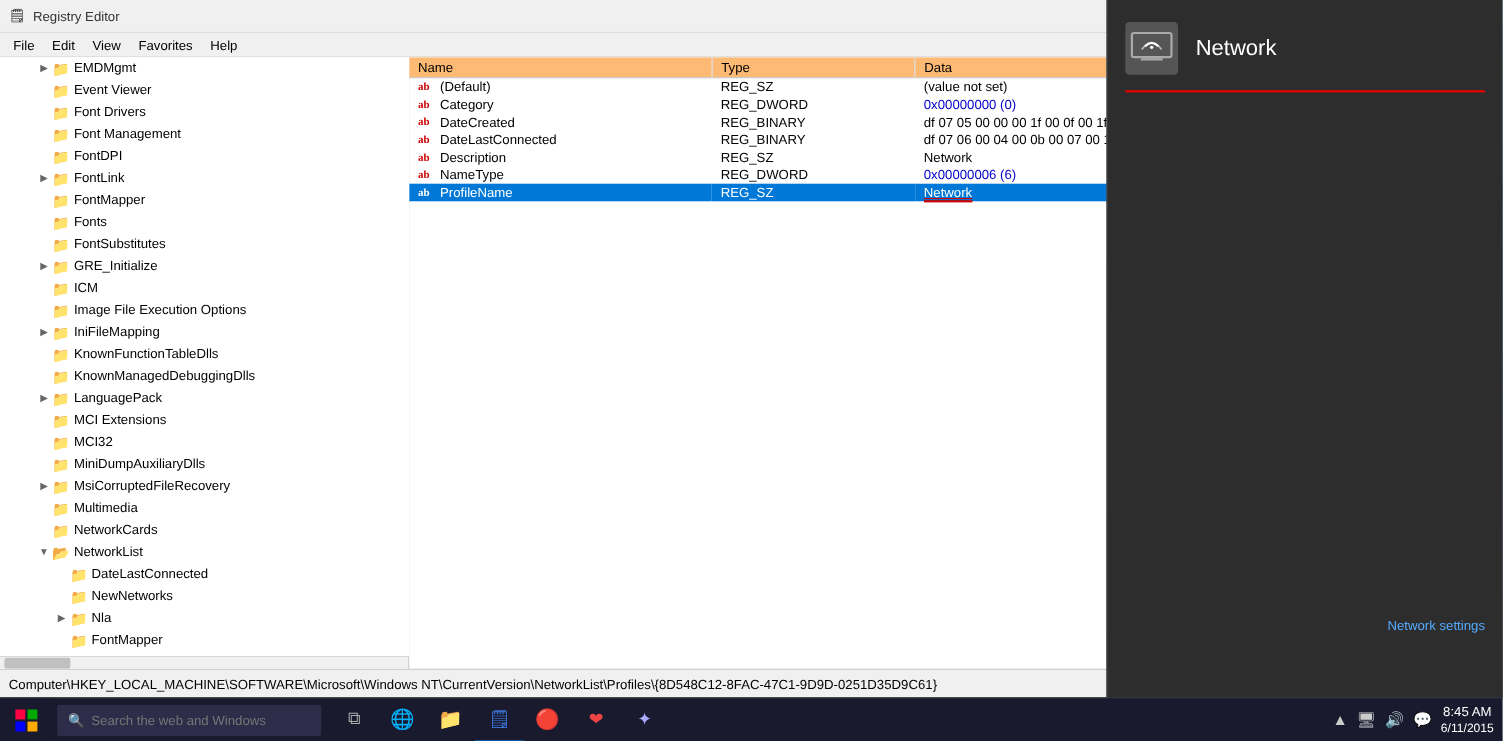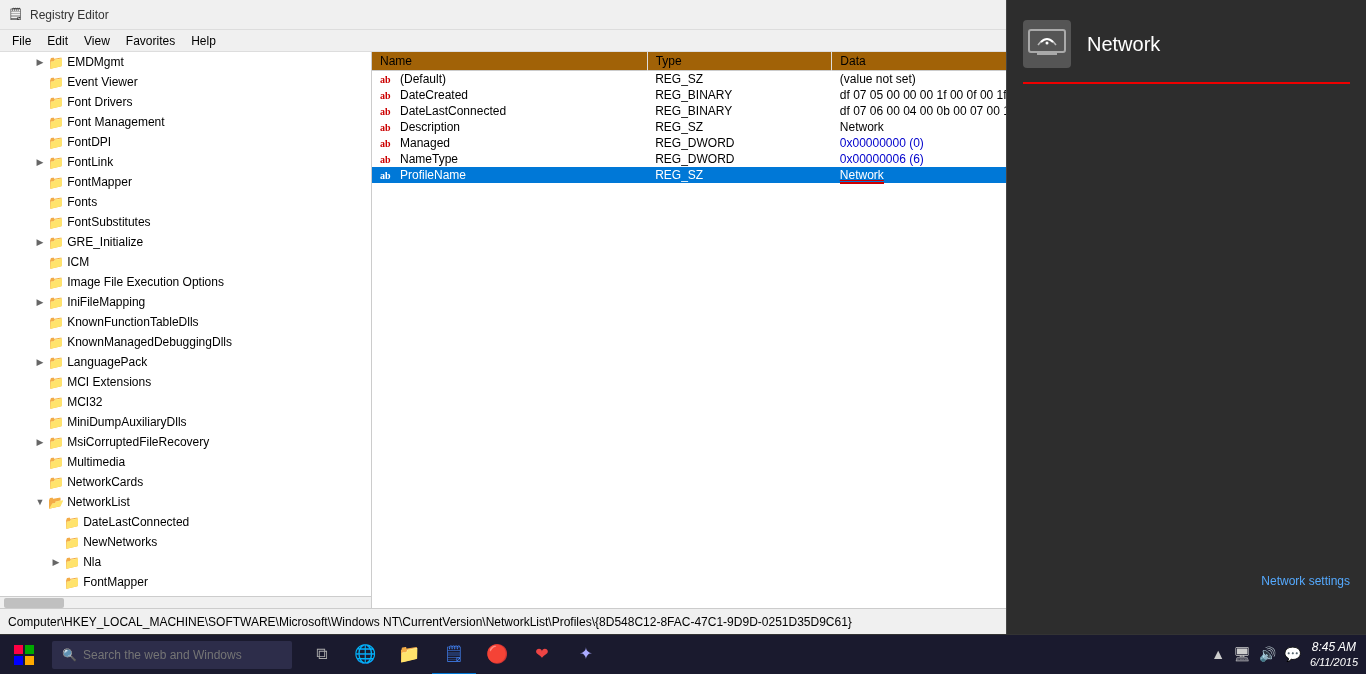--- a/index.html
+++ b/index.html
@@ -70,21 +70,21 @@
       flex: 1; overflow-y: auto; overflow-x: auto;
     }
     .values-table::-webkit-scrollbar { width: 12px; }
     .values-table::-webkit-scrollbar-track { background: #f0f0f0; }
     .values-table::-webkit-scrollbar-thumb { background: #c0c0c0; }
 
     table {
       width: 100%; border-collapse: collapse;
     }
     thead tr {
-      background: #a16207; border-bottom: 1px solid #ccc;
+      background: #fdba74; border-bottom: 1px solid #ccc;
     }
     th {
       text-align: left; padding: 2px 8px; font-weight: normal;
       font-size: 12px; border-right: 1px solid #ddd; cursor: pointer;
     }
     td {
       padding: 1px 8px; font-size: 12px; border-bottom: none;
       white-space: nowrap;
     }
     tr.row-selected td { background: #0078d7; color: white; }
@@ -141,21 +141,21 @@
       width: 44px; height: 40px; display: flex; align-items: center; justify-content: center;
       cursor: pointer; border-bottom: 2px solid transparent;
     }
     .taskbar-app.active { border-bottom: 2px solid #0078d7; }
 
     .taskbar-right {
       margin-left: auto; display: flex; align-items: center; padding: 0 8px;
       gap: 8px; color: #ccc; font-size: 11px;
     }
     .taskbar-icon { font-size: 14px; cursor: pointer; }
-    .time-block { text-align: center; line-height: 1.3; font-style: italic; }
+    .time-block { text-align: center; line-height: 1.3; }
 
     
     .network-popup {
       position: absolute; right: 0; top: 0; width: 360px;
       background: #2d2d2d; color: white;
       border-left: 1px solid #444; z-index: 100;
       height: 634px;
     }
     .network-popup-header {
       display: flex; align-items: center; padding: 20px 16px 10px;
@@ -166,21 +166,21 @@
       display: flex; align-items: center; justify-content: center;
       font-size: 28px; flex-shrink: 0;
     }
     .network-title-block { flex: 1; }
     .network-title { font-size: 20px; font-weight: 300; color: white; }
     .network-subtitle { font-size: 13px; color: #aaa; }
     .network-divider {
       height: 2px; background: #e00; margin: 4px 16px 0;
     }
     .network-settings-link {
-      position: absolute; bottom: 46px; right: 16px;
+      position: absolute; bottom: 58px; right: 16px;
       color: #5af; font-size: 12px; cursor: pointer; text-decoration: none;
     }
 
     .scrollbar-horizontal {
       height: 12px; background: #f0f0f0; border-top: 1px solid #ccc;
       display: flex; align-items: center;
     }
     .scrollbar-thumb-h {
       width: 60px; height: 10px; background: #c0c0c0; margin-left: 4px; border-radius: 2px;
     }
@@ -439,38 +439,38 @@
             <th>Data</th>
           </tr>
         </thead>
         <tbody>
           <tr>
             <td><span class="reg-icon" style="color:#c00;font-weight:bold;font-family:serif">ab</span>(Default)</td>
             <td>REG_SZ</td>
             <td>(value not set)</td>
           </tr>
           <tr>
+            <td><span class="reg-icon" style="color:#c00;font-weight:bold;font-family:serif">ab</span>Category</td>
+            <td>REG_DWORD</td>
+            <td class="data-blue" style="color:#0000cc">0x00000000 (0)</td>
+          </tr>
+          <tr>
             <td><span class="reg-icon" style="color:#c00;font-weight:bold;font-family:serif">ab</span>DateCreated</td>
             <td>REG_BINARY</td>
             <td>df 07 05 00 00 00 1f 00 0f 00 1f 00 1e 00 34 03</td>
           </tr>
           <tr>
             <td><span class="reg-icon" style="color:#c00;font-weight:bold;font-family:serif">ab</span>DateLastConnected</td>
             <td>REG_BINARY</td>
             <td>df 07 06 00 04 00 0b 00 07 00 18 00 2c 00 23 01</td>
           </tr>
           <tr>
             <td><span class="reg-icon" style="color:#c00;font-weight:bold;font-family:serif">ab</span>Description</td>
             <td>REG_SZ</td>
             <td>Network</td>
-          </tr>
-          <tr>
-            <td><span class="reg-icon" style="color:#c00;font-weight:bold;font-family:serif">ab</span>Managed</td>
-            <td>REG_DWORD</td>
-            <td style="color:#0000cc">0x00000000 (0)</td>
           </tr>
           <tr>
             <td><span class="reg-icon" style="color:#c00;font-weight:bold;font-family:serif">ab</span>NameType</td>
             <td>REG_DWORD</td>
             <td style="color:#0000cc">0x00000006 (6)</td>
           </tr>
           <tr class="row-selected">
             <td><span class="reg-icon" style="color:white;font-weight:bold;font-family:serif">ab</span>ProfileName</td>
             <td>REG_SZ</td>
             <td><span style="text-decoration:underline;text-decoration-color:#cc0000;border-bottom:2px solid #cc0000">Network</span></td>

